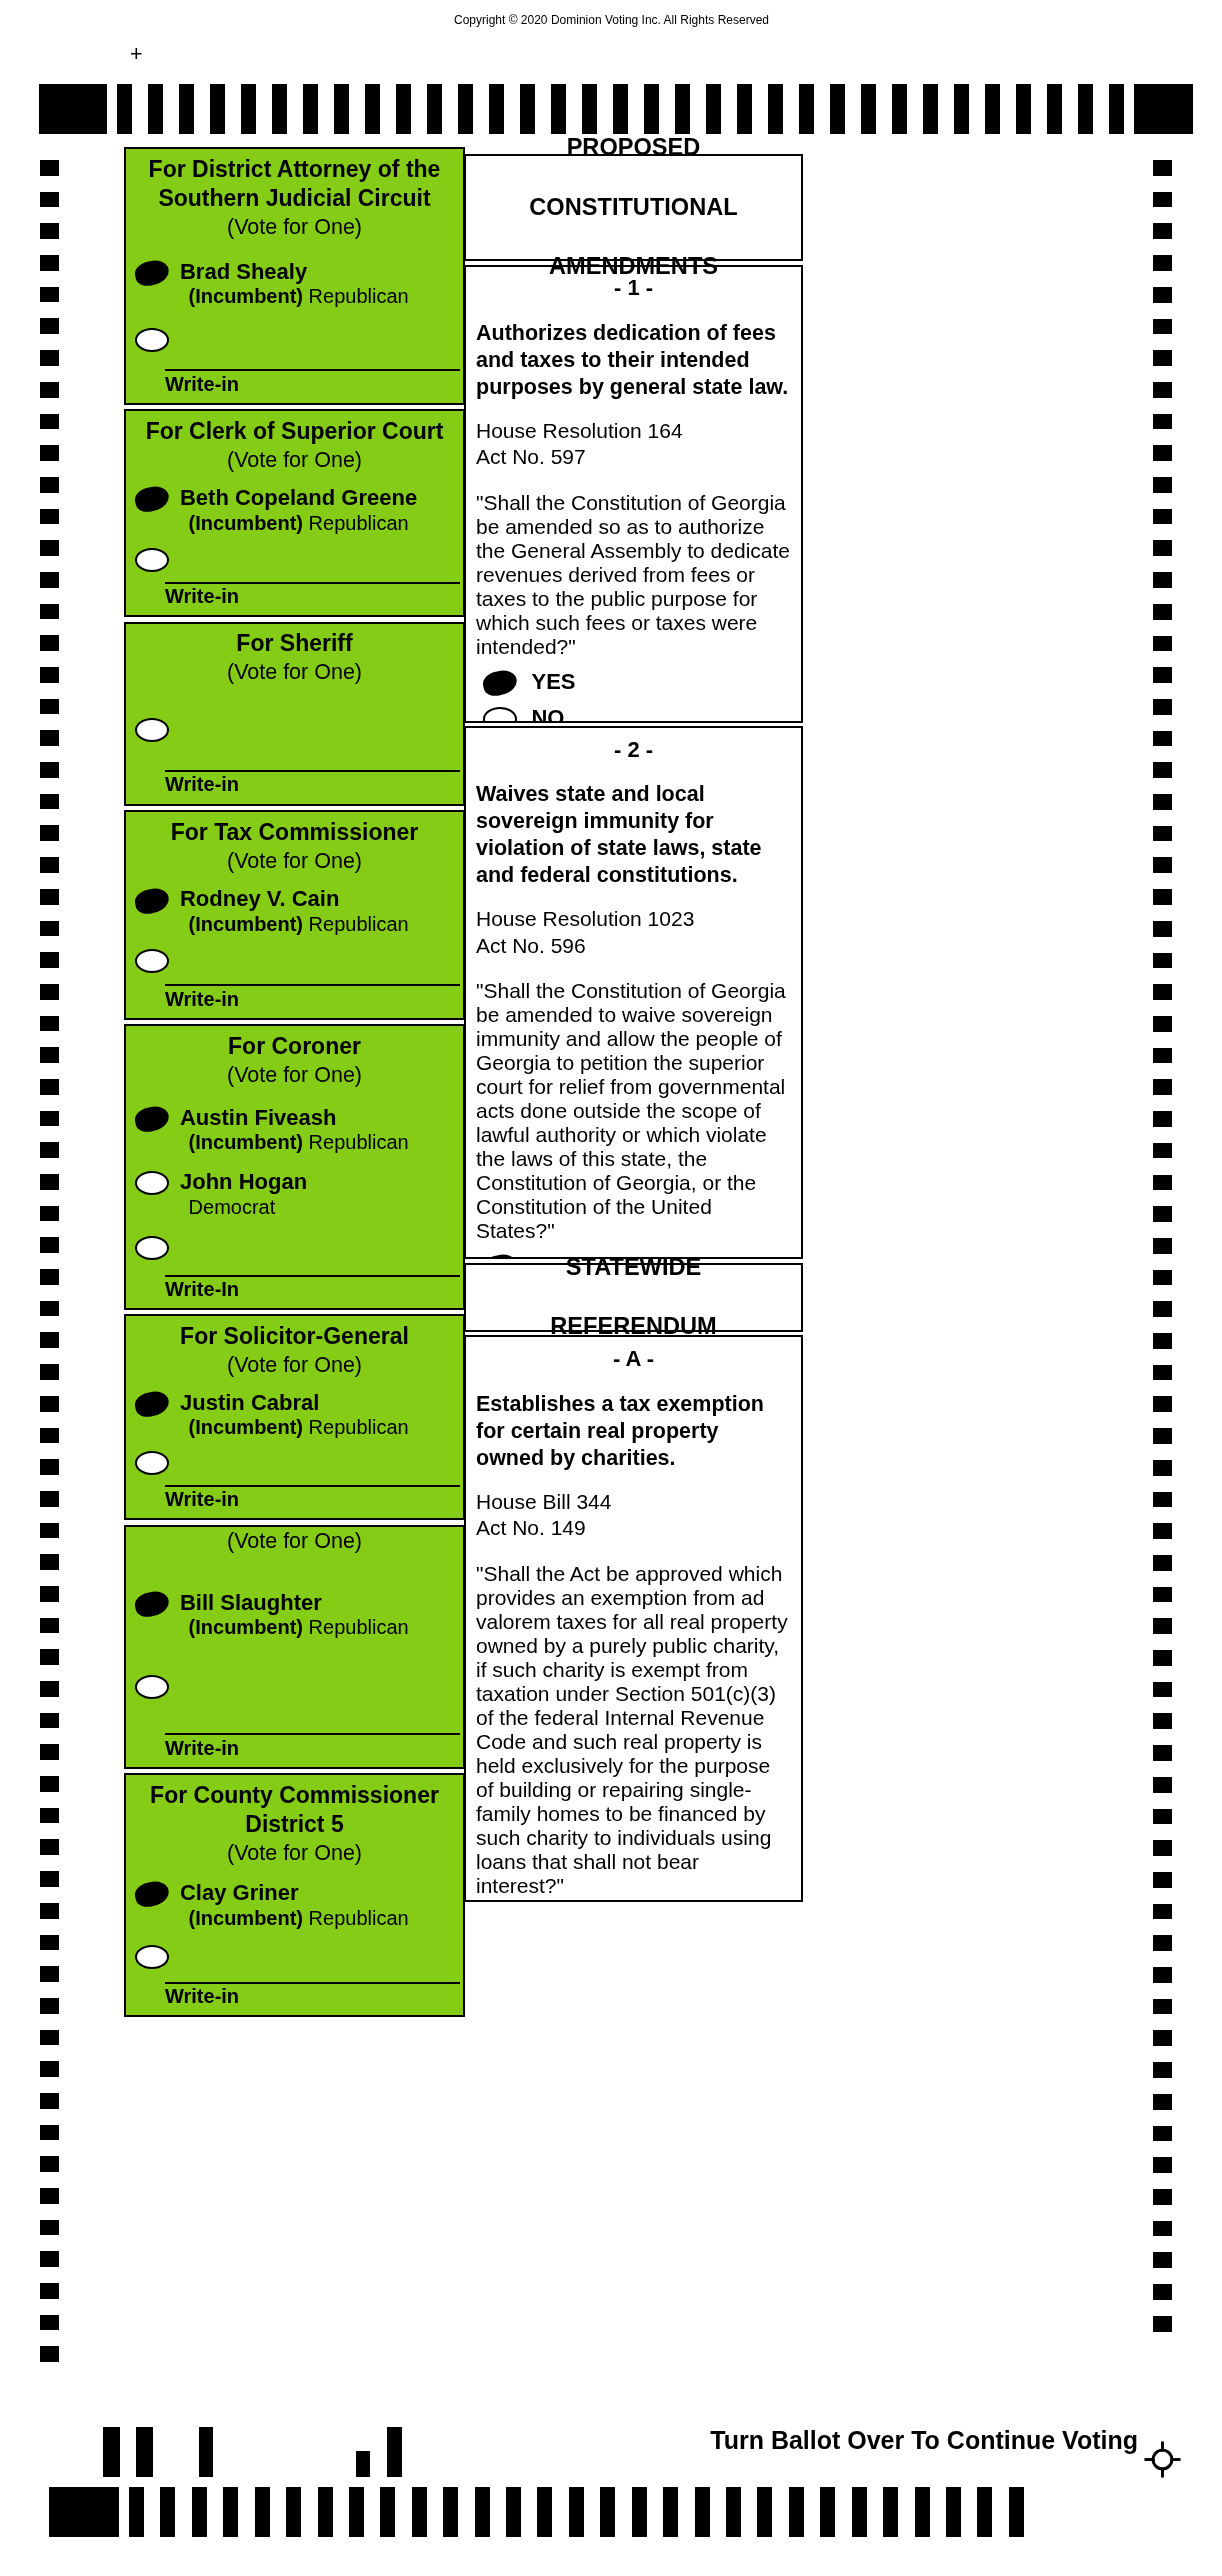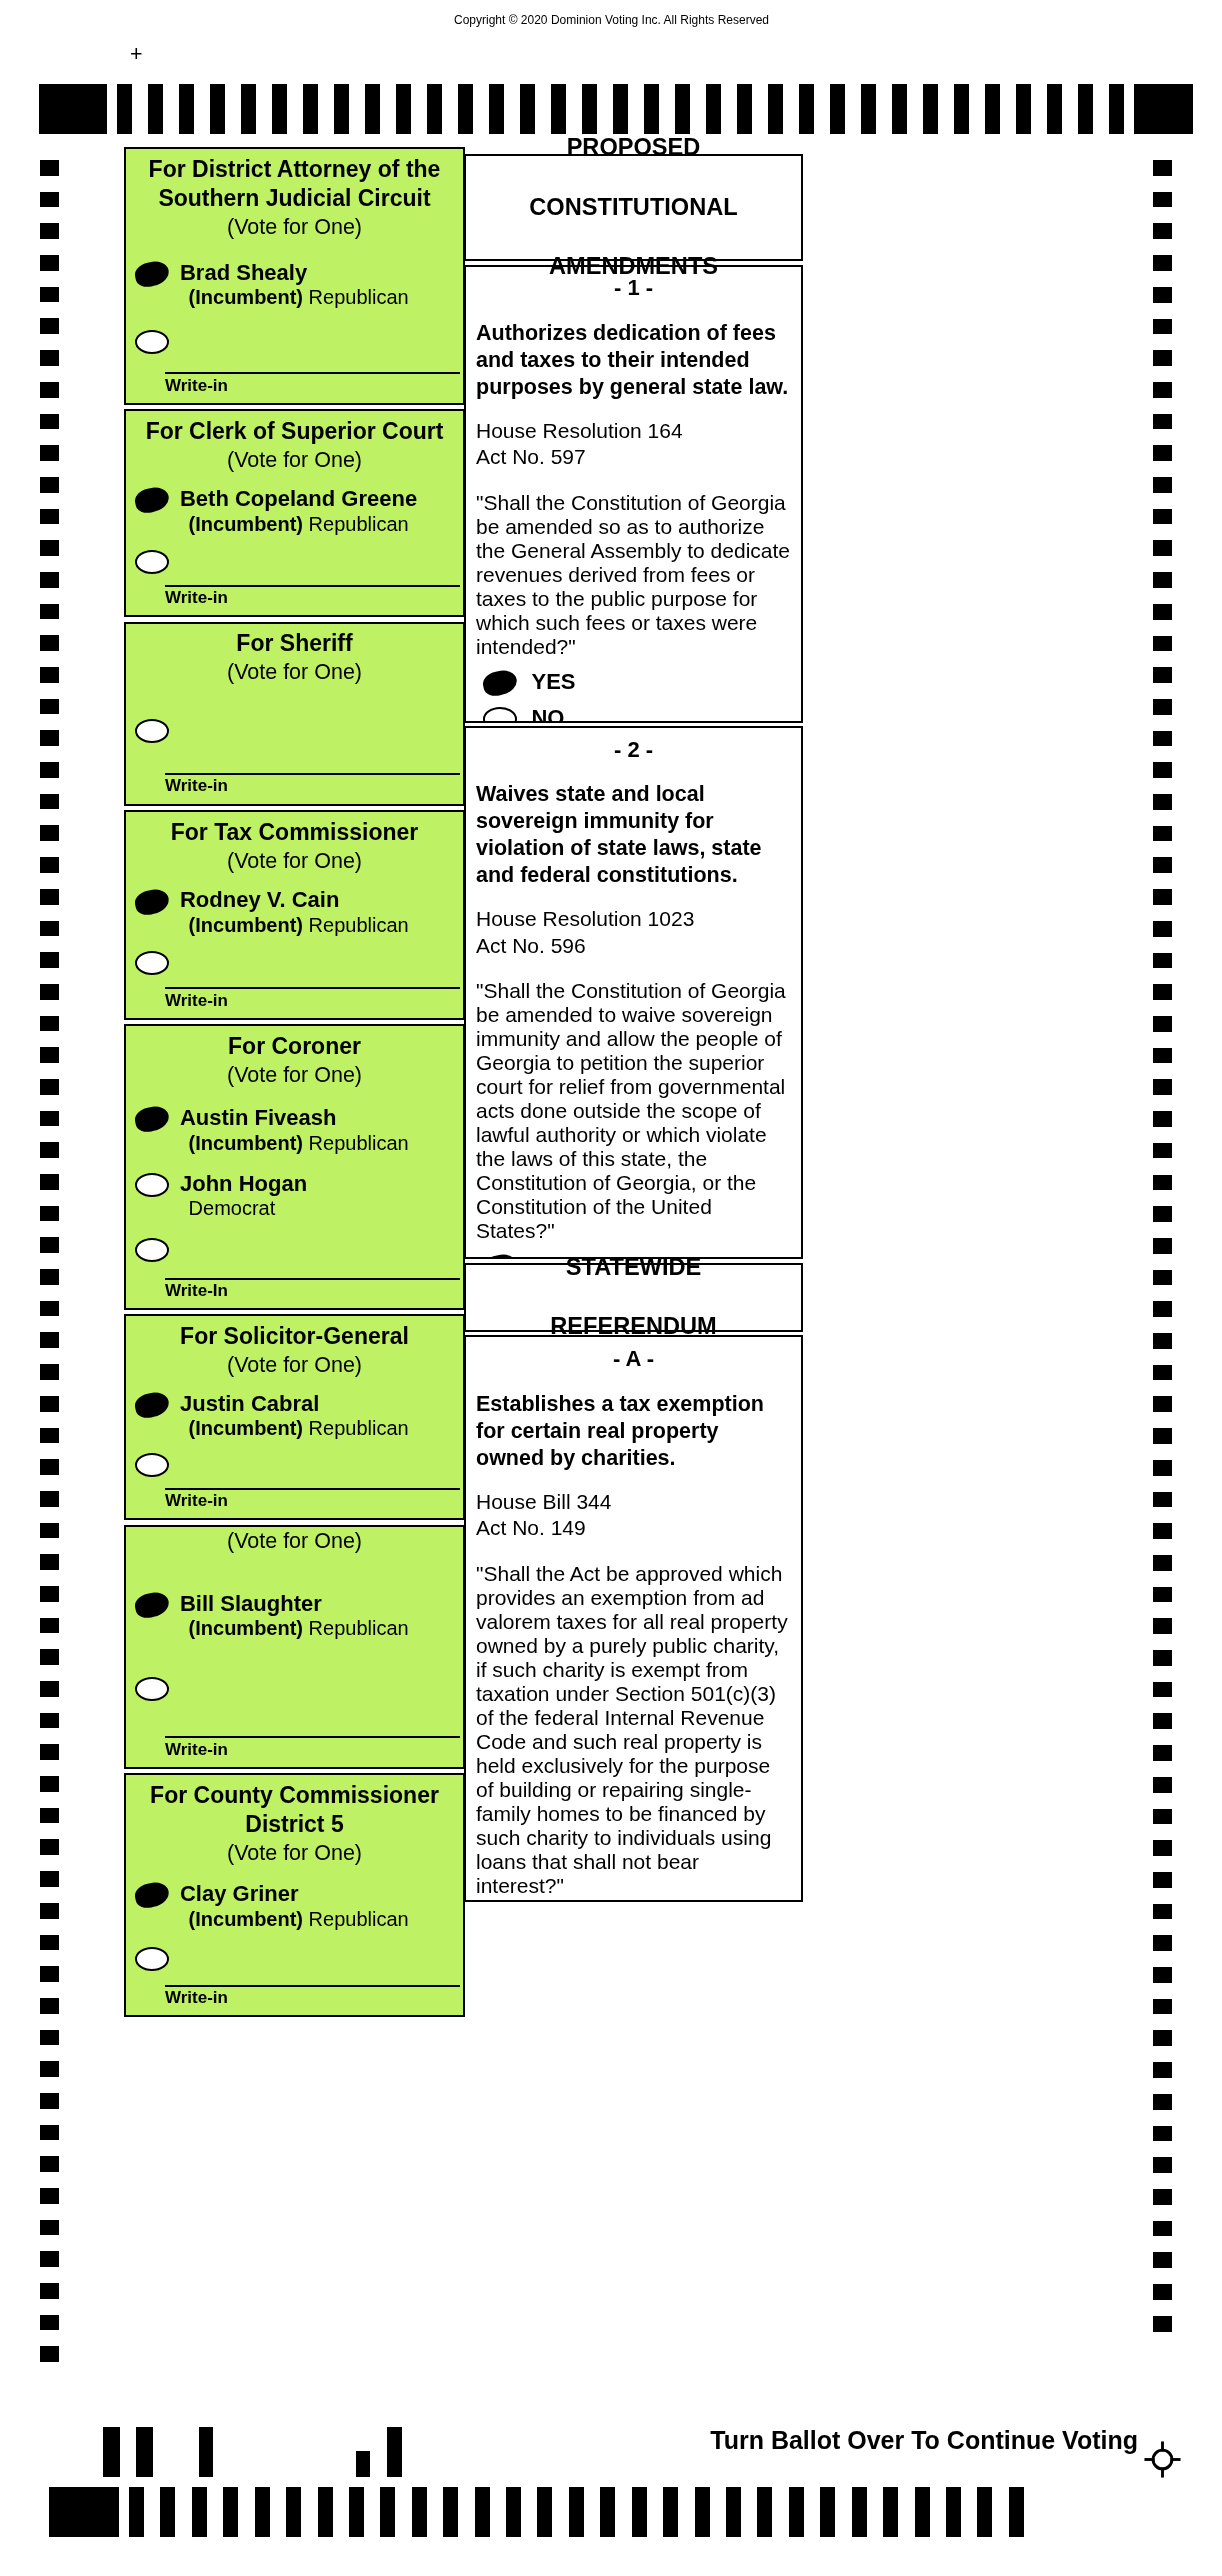--- a/index.html
+++ b/index.html
@@ -27,38 +27,38 @@
   .tm-sq { width:19.3px; height:15.7px; background:#000; }
 
   #copyright { left:0; top:13px; width:1223px; text-align:center; font-size:12px; }
   #plus-mark { left:130px; top:42px; font-size:21.5px; }
 
   
   #left-col  { left:124px; top:147px; width:341px; }
   #right-col { left:464px; top:154px; width:339px; }
 
   .race-box {
-    border:2.1px solid #000; background:#bef264; box-sizing:border-box;
+    border:2.1px solid #000; background:#84cc16; box-sizing:border-box;
     display:flex; flex-direction:column; margin-bottom:4.3px; overflow:hidden;
   }
   .race-title { text-align:center; font-weight:bold; font-size:23px; line-height:29px; margin-top:5.7px; padding:0 4.3px; }
   .race-instr { text-align:center; font-size:21.5px; line-height:29px; }
   .cands { flex:1 1 auto; display:flex; flex-direction:column; justify-content:space-evenly; padding-left:8.6px; }
   .cand-row { display:flex; align-items:flex-start; }
   .oval {
     width:34px; height:24px; border:2.1px solid #000; border-radius:50%;
     box-sizing:border-box; background:#fff; flex:0 0 auto; margin-top:2.1px;
   }
   .oval.filled { background:#000; border-radius:48% 52% 56% 44%; transform:rotate(-12deg); }
   .cand-info { margin-left:11.4px; }
   .cand-name { font-weight:bold; font-size:22px; line-height:25px; }
   .cand-party { font-size:20px; line-height:23.6px; margin-top:1.4px; padding-left:8.6px; white-space:nowrap; }
   .cand-party .inc { font-weight:bold; }
   .write-in { margin:0 2.9px 7.2px 39px; border-top:2.1px solid #000; padding-top:1.4px; }
-  .write-in span { font-weight:bold; font-size:17px;margin-top:20px; }
+  .write-in span { font-weight:bold; font-size:20px;margin-top:20px; }
 
   .measure-header {
     border:2.1px solid #000; box-sizing:border-box; margin-bottom:3.6px;
     display:flex; flex-direction:column; justify-content:center;
     text-align:center; font-weight:bold; font-size:23.6px; line-height:31.5px;gap:28px;
   }
   .measure-box {
     border:2.1px solid #000; box-sizing:border-box; margin-bottom:3.6px;
     display:flex; flex-direction:column; padding:0 10px; overflow:hidden;
   }

